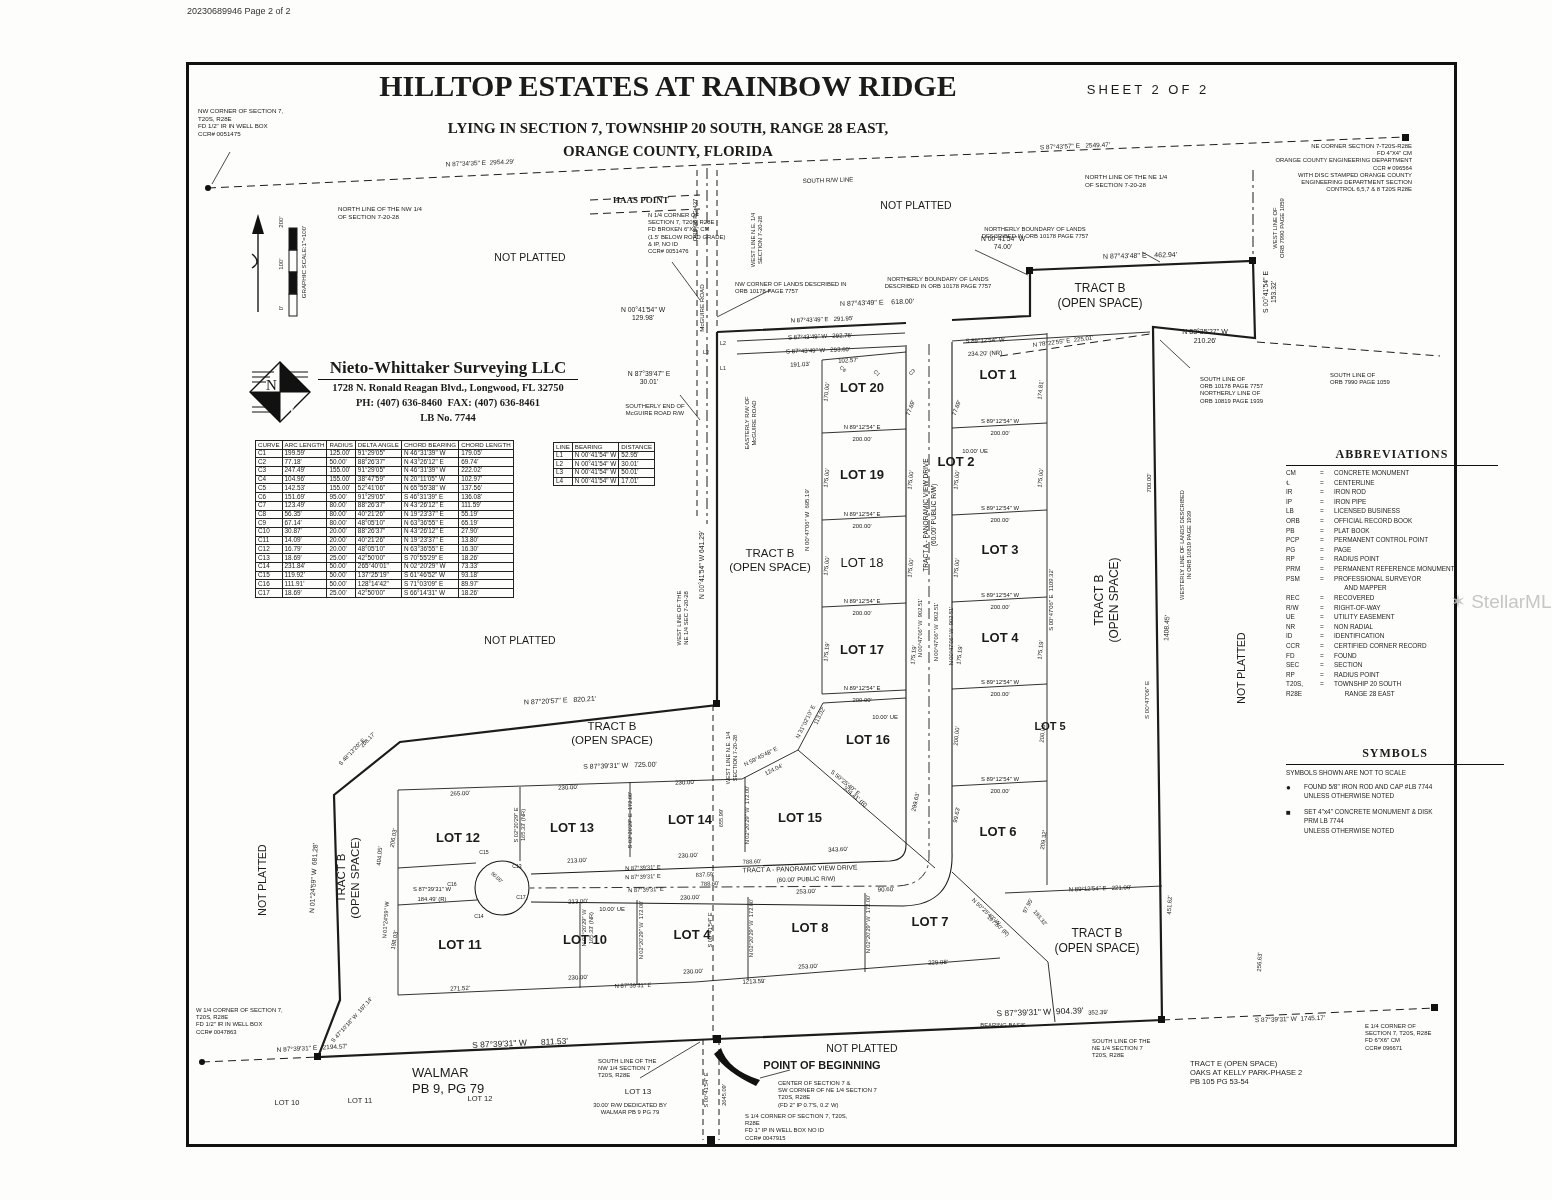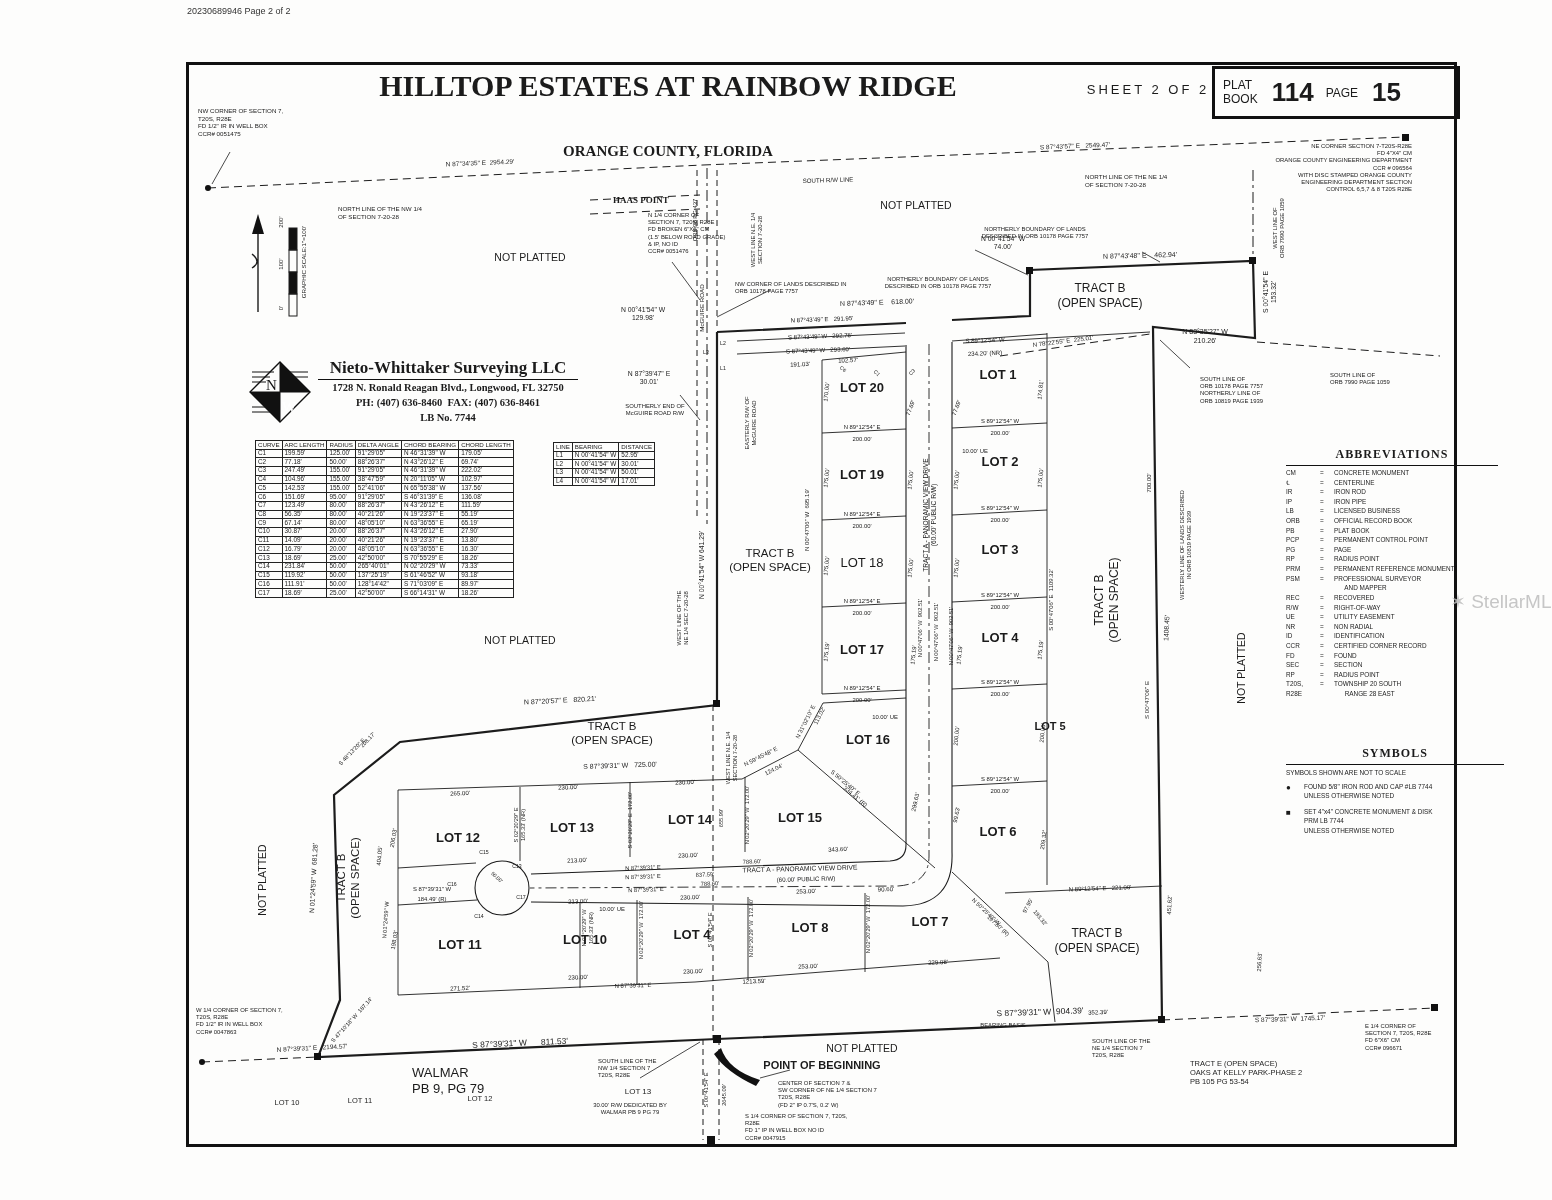--- a/index.html
+++ b/index.html
@@ -82,30 +82,24 @@
         <rect x="713" y="700" width="7" height="7"></rect>
       <rect x="713" y="1035" width="8" height="8"></rect>
         <rect x="314" y="1053" width="7" height="7"></rect>
       <rect x="1431" y="1004" width="7" height="7"></rect>
         <rect x="1158" y="1016" width="7" height="7"></rect>
       <rect x="707" y="1136" width="8" height="8"></rect>
     </g>
   </svg>
 
   <div class="abs title" style="left:668px;top:86px;transform:translate(-50%,-50%);font-size:30px;">HILLTOP ESTATES AT RAINBOW RIDGE</div>
+  <div class="abs title" style="left:668px;top:128px;transform:translate(-50%,-50%);font-size:15px;">LYING IN SECTION 7, TOWNSHIP 20 SOUTH, RANGE 28 EAST,</div>
   <div class="abs title" style="left:668px;top:151px;transform:translate(-50%,-50%);font-size:15px;">ORANGE COUNTY, FLORIDA</div>
   <div class="abs sheet" style="left:1148px;top:89px;transform:translate(-50%,-50%);text-align:right;">SHEET 2 OF 2</div>
 
-  <div id="platbox">
-    <span class="lbl" style="white-space:pre;">PLAT
-BOOK</span>
-    <span class="num">114</span>
-    <span class="pg">PAGE</span>
-    <span class="num">15</span>
-  </div>
 
   <div id="surveyor">
     <svg width="64" height="64" style="position:absolute;left:0;top:2px;">
       <g stroke="#111" fill="none">
         <path d="M4,12 h22 M4,17 h18 M4,22 h14 M4,52 h22 M4,47 h18 M40,12 h20 M44,17 h16" stroke-width="1"></path>
         <polygon points="32,2 62,32 32,62 2,32" stroke-width="1.4"></polygon>
         <polygon points="32,2 62,32 32,32" fill="#111"></polygon>
         <polygon points="2,32 32,32 32,62" fill="#111"></polygon>
       </g>
       <text x="18" y="30" font-size="15" font-family="Liberation Serif,serif" fill="#111">N</text>
@@ -512,21 +506,21 @@
       <div class="ml" style="left: 877px; top: 373px; font-size: 5.2px; transform: translate(-50%, -50%) rotate(45deg);">C1</div>
       <div class="ml" style="left: 912px; top: 372px; font-size: 5.2px; transform: translate(-50%, -50%) rotate(-45deg);">C3</div>
       <div class="ml" style="left: 985px; top: 340px; font-size: 6.1px; transform: translate(-50%, -50%) rotate(-2deg);">S 89°12'54" W</div>
       <div class="ml" style="left: 985px; top: 353px; font-size: 6.1px; transform: translate(-50%, -50%) rotate(-2deg);">234.20' (NR)</div>
       <div class="ml" style="left: 1063px; top: 341px; font-size: 6.1px; transform: translate(-50%, -50%) rotate(-7deg);">N 78°22'55" E  225.01'</div>
       <div class="ml" style="left: 281px; top: 222px; font-size: 6.2px; transform: translate(-50%, -50%) rotate(-90deg);">200'</div>
       <div class="ml" style="left: 281px; top: 264px; font-size: 6.2px; transform: translate(-50%, -50%) rotate(-90deg);">100'</div>
       <div class="ml" style="left: 281px; top: 308px; font-size: 6.2px; transform: translate(-50%, -50%) rotate(-90deg);">0'</div>
       <div class="ml" style="left: 304px; top: 262px; font-size: 6.2px; transform: translate(-50%, -50%) rotate(-90deg);">GRAPHIC SCALE:1"=100'</div>
       <div class="ml" style="left: 998px; top: 375px; font-size: 13px; transform: translate(-50%, -50%) rotate(0deg); font-weight: bold;">LOT 1</div>
-      <div class="ml" style="left: 1000px; top: 462px; font-size: 13px; transform: translate(-50%, -50%) rotate(0deg); font-weight: bold;">LOT 2</div>
+      <div class="ml" style="left: 956px; top: 462px; font-size: 13px; transform: translate(-50%, -50%) rotate(0deg); font-weight: bold;">LOT 2</div>
       <div class="ml" style="left: 1000px; top: 550px; font-size: 13px; transform: translate(-50%, -50%) rotate(0deg); font-weight: bold;">LOT 3</div>
       <div class="ml" style="left: 1000px; top: 638px; font-size: 13px; transform: translate(-50%, -50%) rotate(0deg); font-weight: bold;">LOT 4</div>
       <div class="ml" style="left: 1050px; top: 727px; font-size: 11px; transform: translate(-50%, -50%) rotate(0deg); font-weight: bold;">LOT 5</div>
       <div class="ml" style="left: 998px; top: 832px; font-size: 13px; transform: translate(-50%, -50%) rotate(0deg); font-weight: bold;">LOT 6</div>
       <div class="ml" style="left: 930px; top: 922px; font-size: 13px; transform: translate(-50%, -50%) rotate(0deg); font-weight: bold;">LOT 7</div>
       <div class="ml" style="left: 810px; top: 928px; font-size: 13px; transform: translate(-50%, -50%) rotate(0deg); font-weight: bold;">LOT 8</div>
       <div class="ml" style="left: 692px; top: 935px; font-size: 13px; transform: translate(-50%, -50%) rotate(0deg); font-weight: bold;">LOT 4</div>
       <div class="ml" style="left: 585px; top: 940px; font-size: 13px; transform: translate(-50%, -50%) rotate(0deg); font-weight: bold;">LOT 10</div>
       <div class="ml" style="left: 460px; top: 945px; font-size: 13px; transform: translate(-50%, -50%) rotate(0deg); font-weight: bold;">LOT 11</div>
       <div class="ml" style="left: 458px; top: 838px; font-size: 13px; transform: translate(-50%, -50%) rotate(0deg); font-weight: bold;">LOT 12</div>

